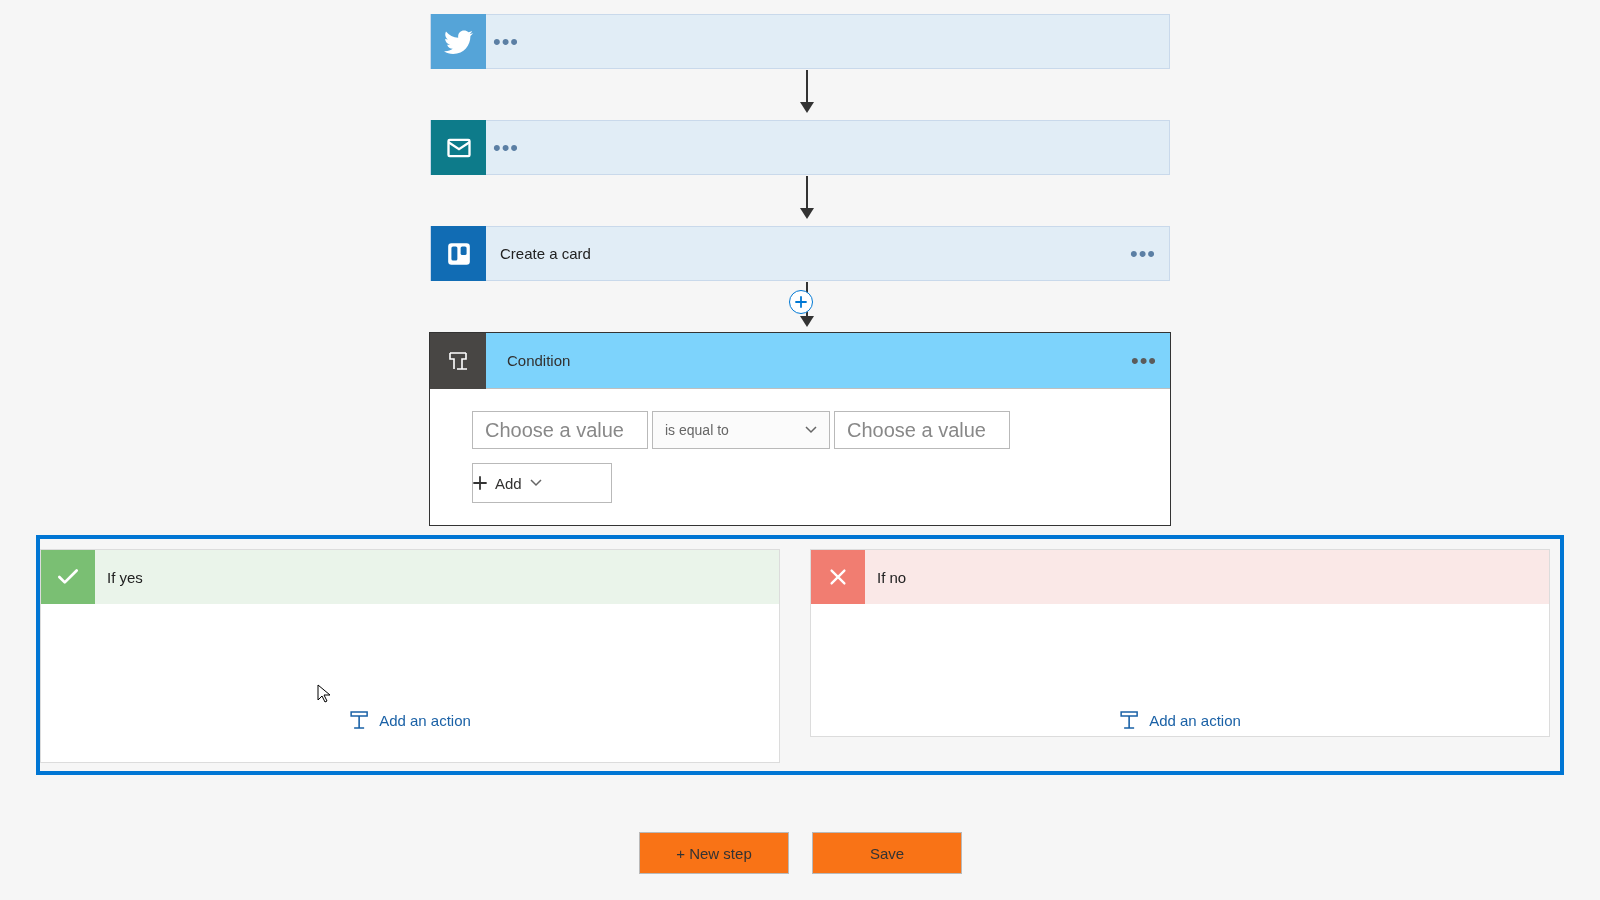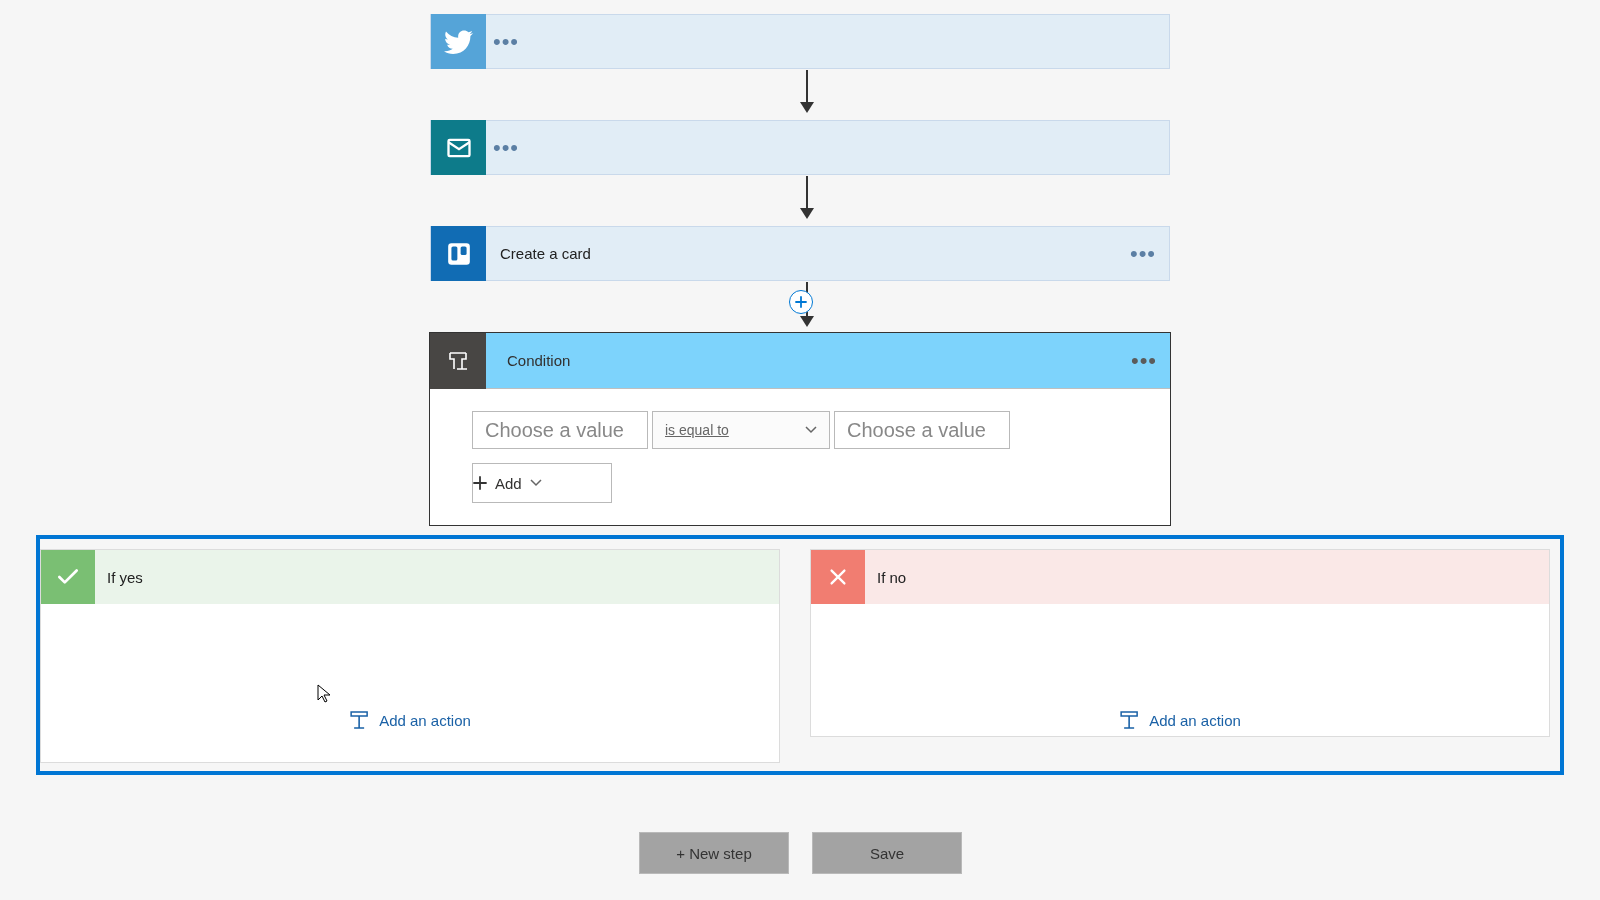--- a/index.html
+++ b/index.html
@@ -129,21 +129,20 @@
   }
   .val-input::placeholder { color: #888; }
   .op-select {
     width: 178px; height: 38px;
     border: 1px solid #b9b9b9;
     background: #fbfbfb;
     display: flex; align-items: center; justify-content: space-between;
     padding: 0 12px;
     color: #666;
     cursor: pointer;
-    text-decoration: underline;
   }
   .add-btn {
     margin-top: 14px;
     width: 140px; height: 40px;
     border: 1px solid #b9b9b9;
     background: #fff;
     display: flex; align-items: center; justify-content: flex-start;
     gap: 8px;
     font-size: 15px;
     cursor: pointer;
@@ -194,21 +193,21 @@
     width: 14px; height: 20px;
     pointer-events: none;
     z-index: 20;
   }
   
   .footer-btn {
     position: absolute;
     height: 42px;
     min-width: 150px;
     border: 1px solid #b9b9b9;
-    background: #a3a3a3;
+    background: #f97316;
     display: flex; align-items: center; justify-content: center;
     font-size: 15px;
     color: #333;
     cursor: pointer;
   }
 </style>
 </head>
 <body>
 
 <div class="canvas">

